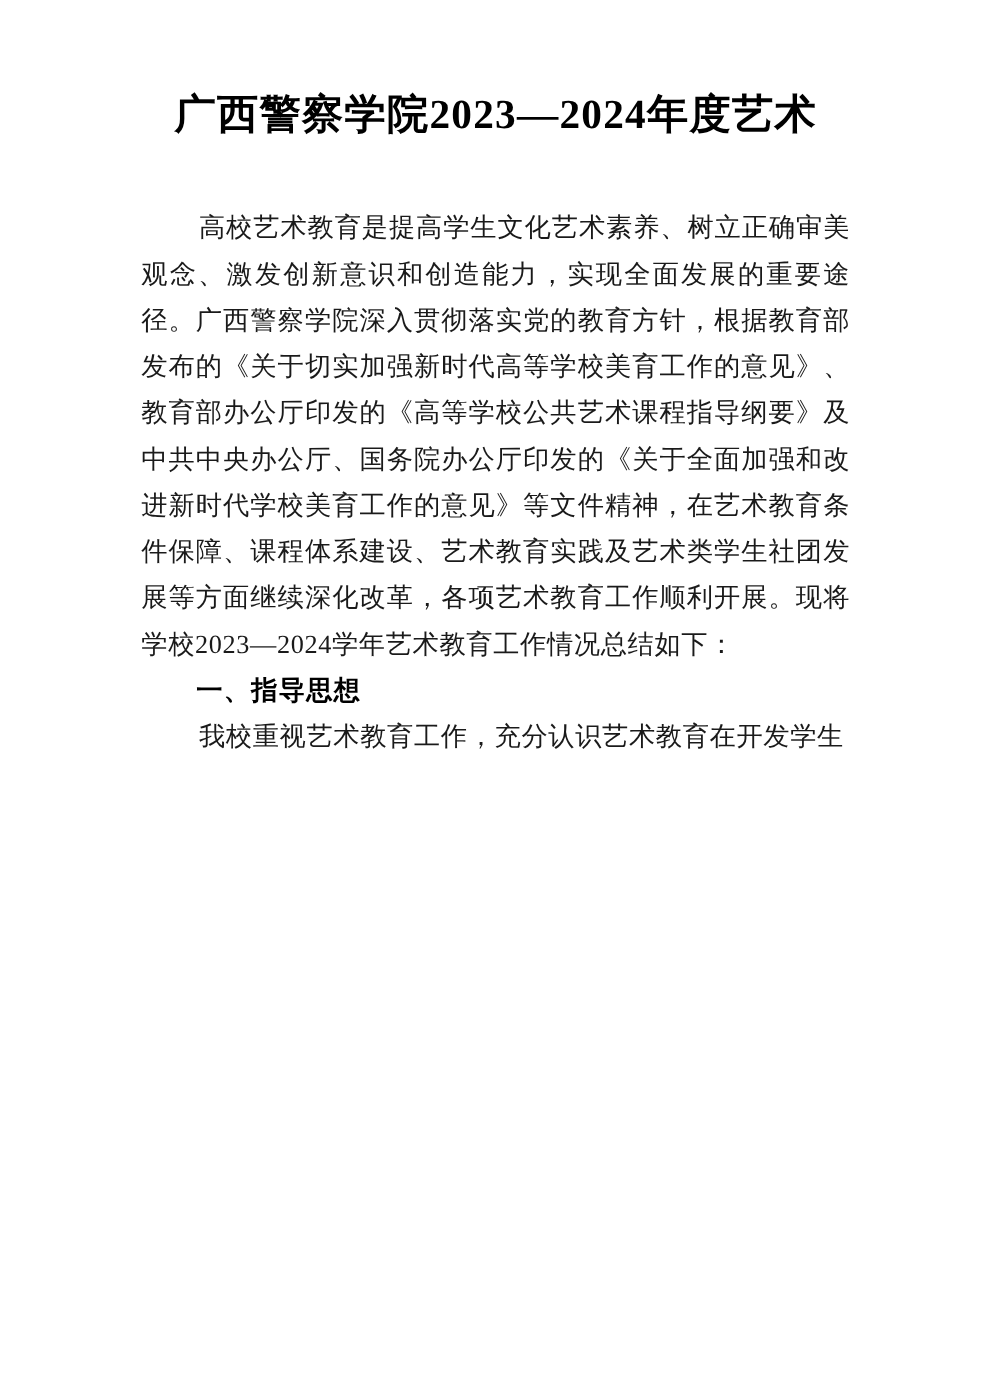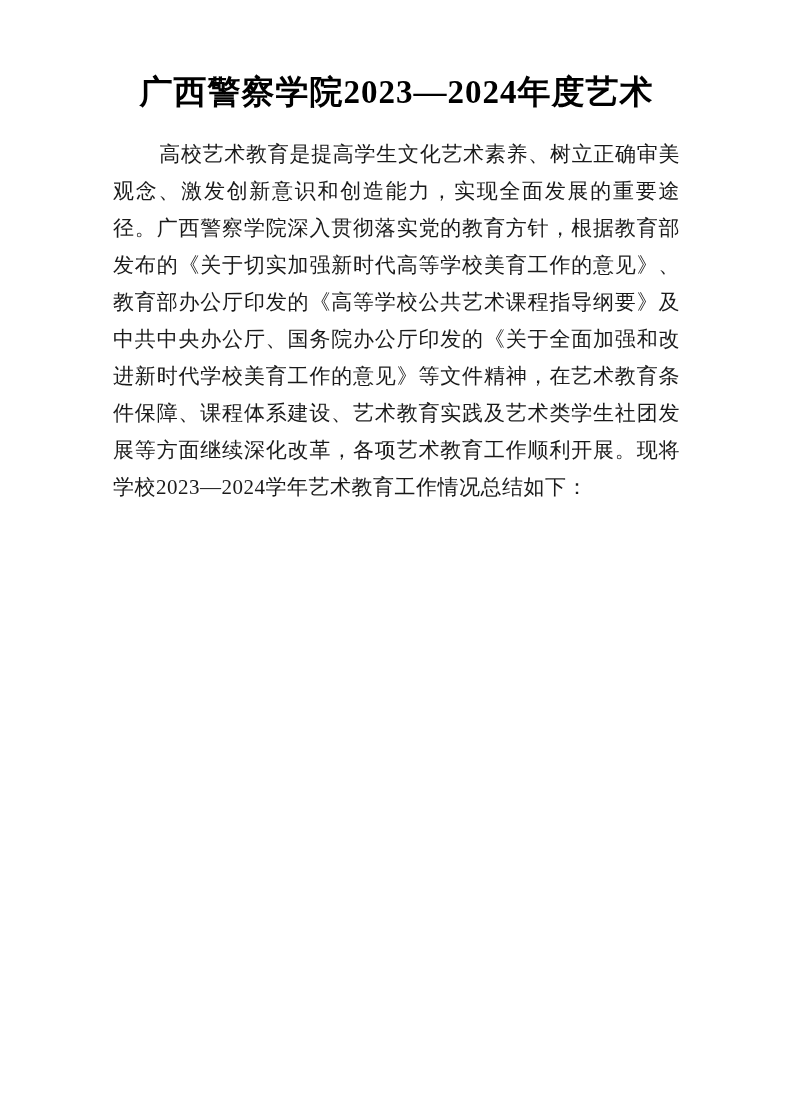--- a/index.html
+++ b/index.html
@@ -24,21 +24,21 @@
     font-size: 33px;
     line-height: 48px;
     text-align: center;
     color: #000000;
     letter-spacing: 1px;
   }
   .doc-title .title-line {
     display: block;
   }
   .doc-body {
-    margin-top: 20px;
+    margin-top: 48px;
   }
   .body-paragraph {
     margin: 0;
     font-family: "Liberation Serif", serif;
     font-size: 21px;
     line-height: 37px;
     letter-spacing: 0.5px;
     color: #1a1a1a;
     text-align: justify;
     text-indent: 2.2em;
@@ -60,19 +60,21 @@
 <div class="page">
 
   <h1 class="doc-title">
     <span class="title-line">广西警察学院2023—2024年度艺术</span>
   </h1>
 
   <div class="doc-body">
 
     <p class="body-paragraph">高校艺术教育是提高学生文化艺术素养、树立正确审美观念、激发创新意识和创造能力，实现全面发展的重要途径。广西警察学院深入贯彻落实党的教育方针，根据教育部发布的《关于切实加强新时代高等学校美育工作的意见》、教育部办公厅印发的《高等学校公共艺术课程指导纲要》及中共中央办公厅、国务院办公厅印发的《关于全面加强和改进新时代学校美育工作的意见》等文件精神，在艺术教育条件保障、课程体系建设、艺术教育实践及艺术类学生社团发展等方面继续深化改革，各项艺术教育工作顺利开展。现将学校2023—2024学年艺术教育工作情况总结如下：</p>
 
+    <h2 class="section-heading">一、指导思想</h2>
 
 
 
+    <p class="body-paragraph">我校重视艺术教育工作，充分认识艺术教育在开发学生</p>
 
   </div>
 
 </div>
 
 </body></html>

